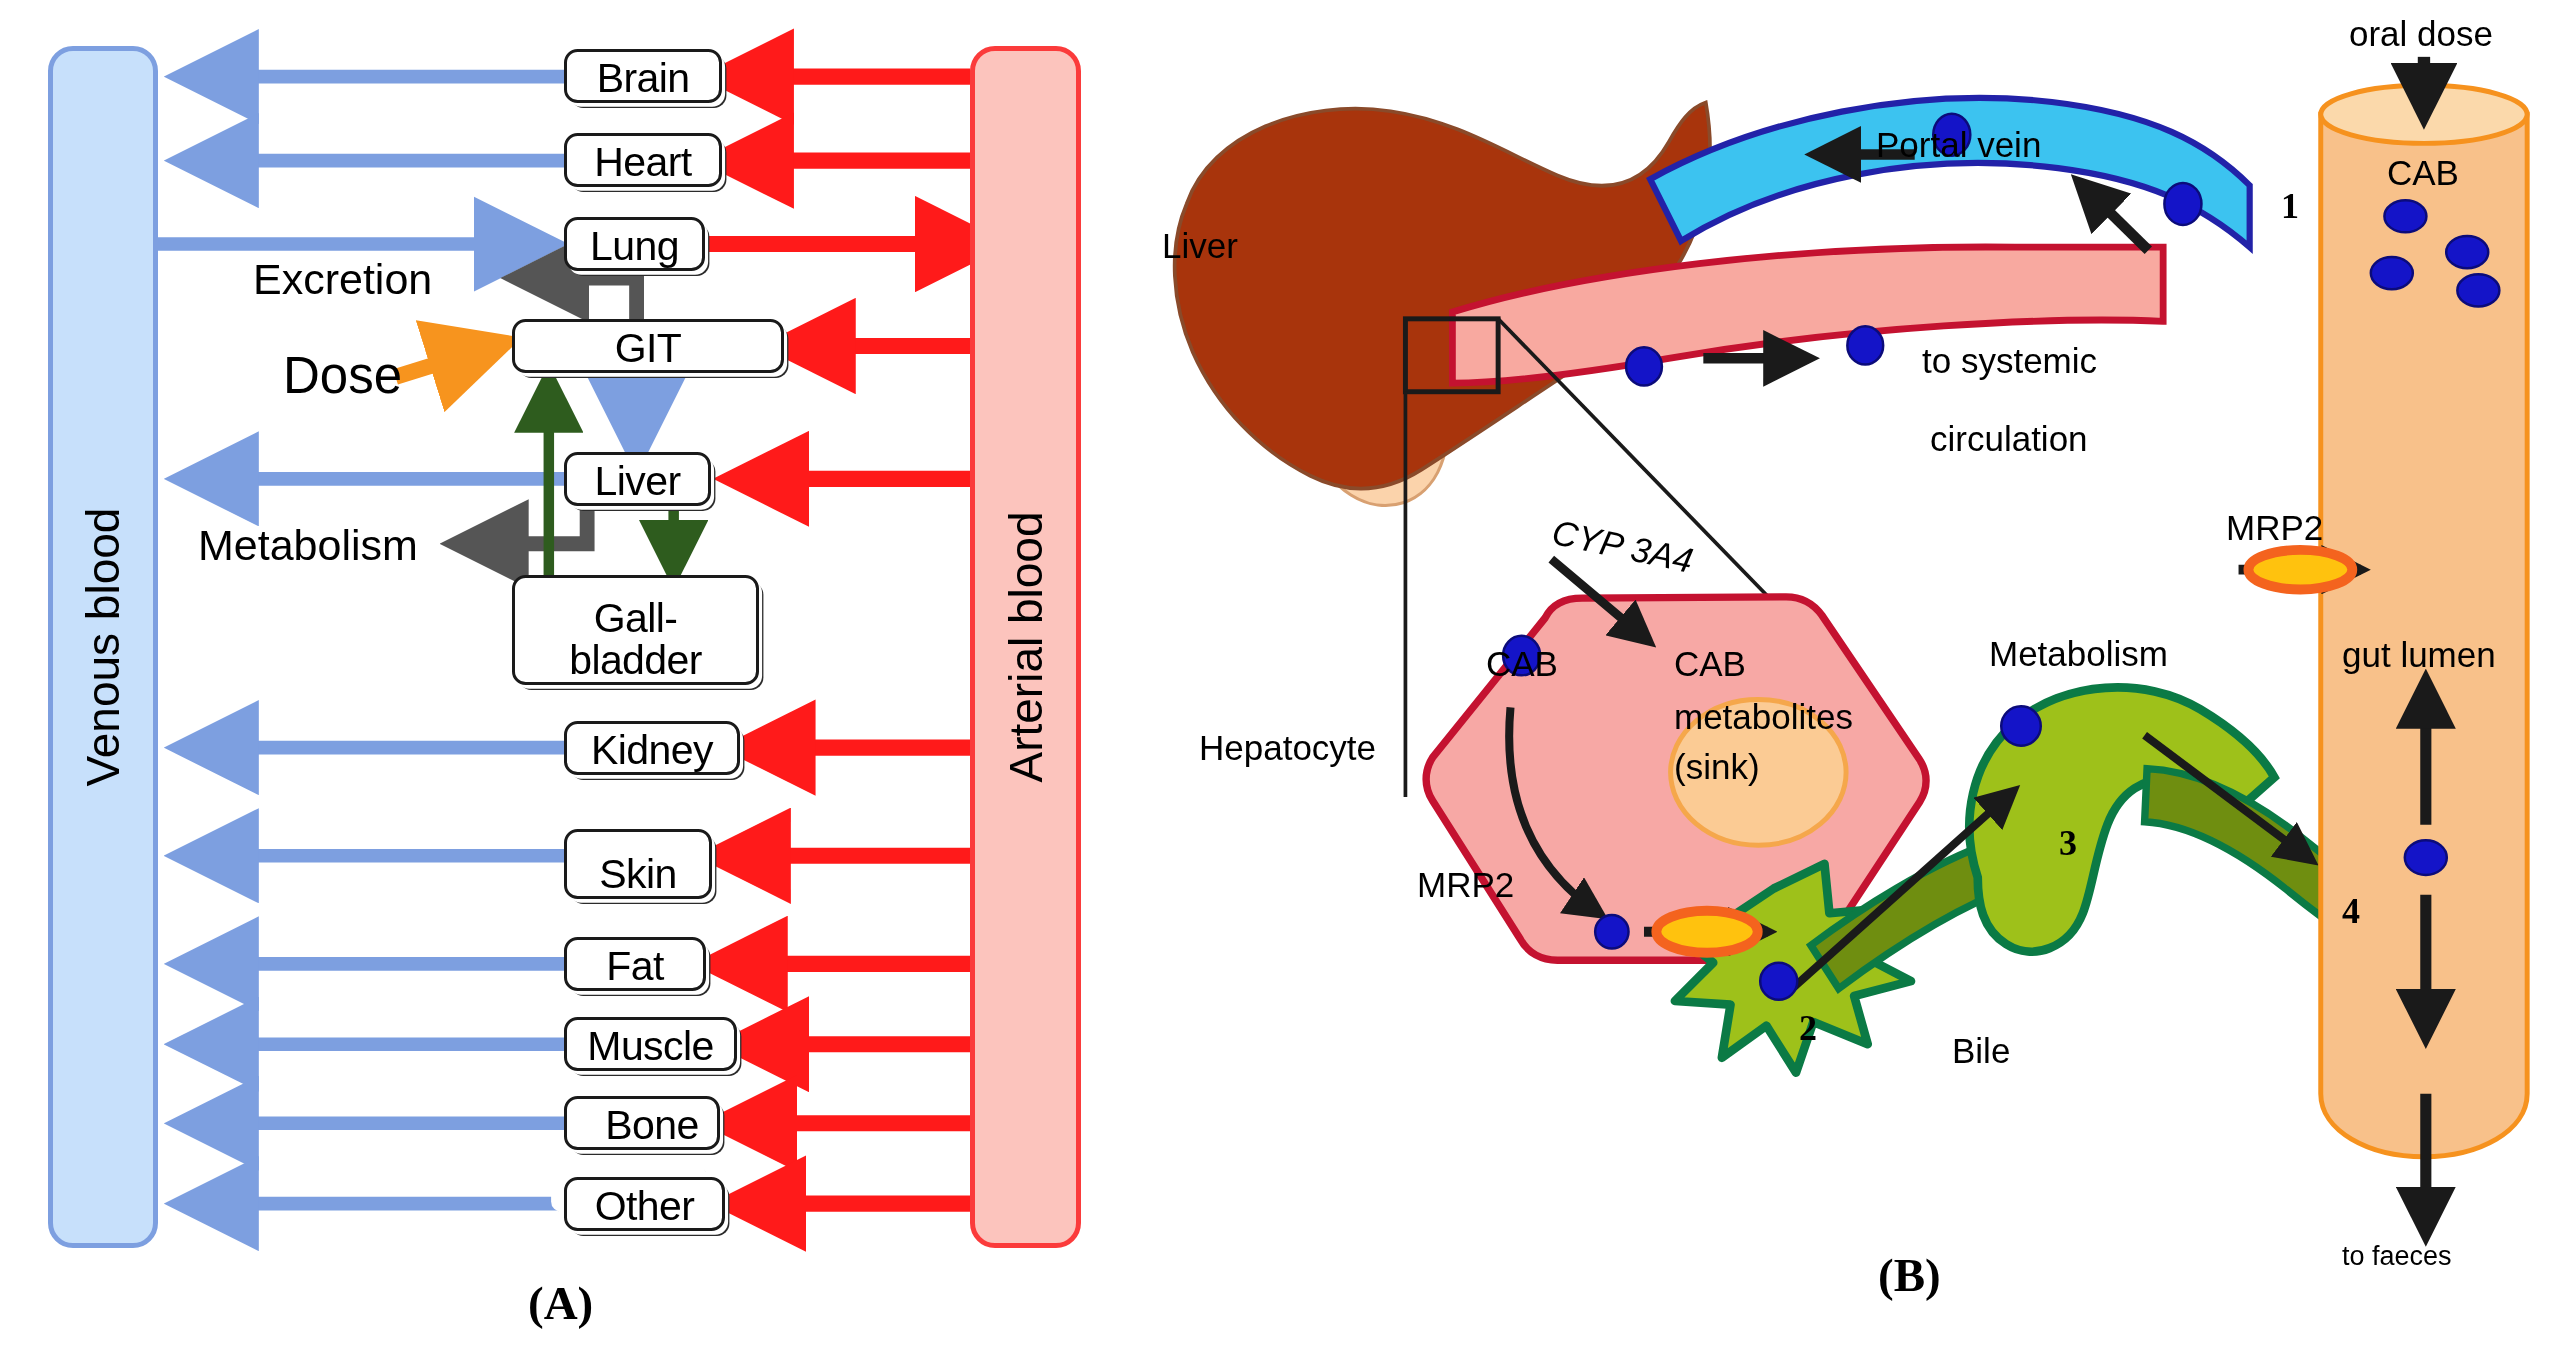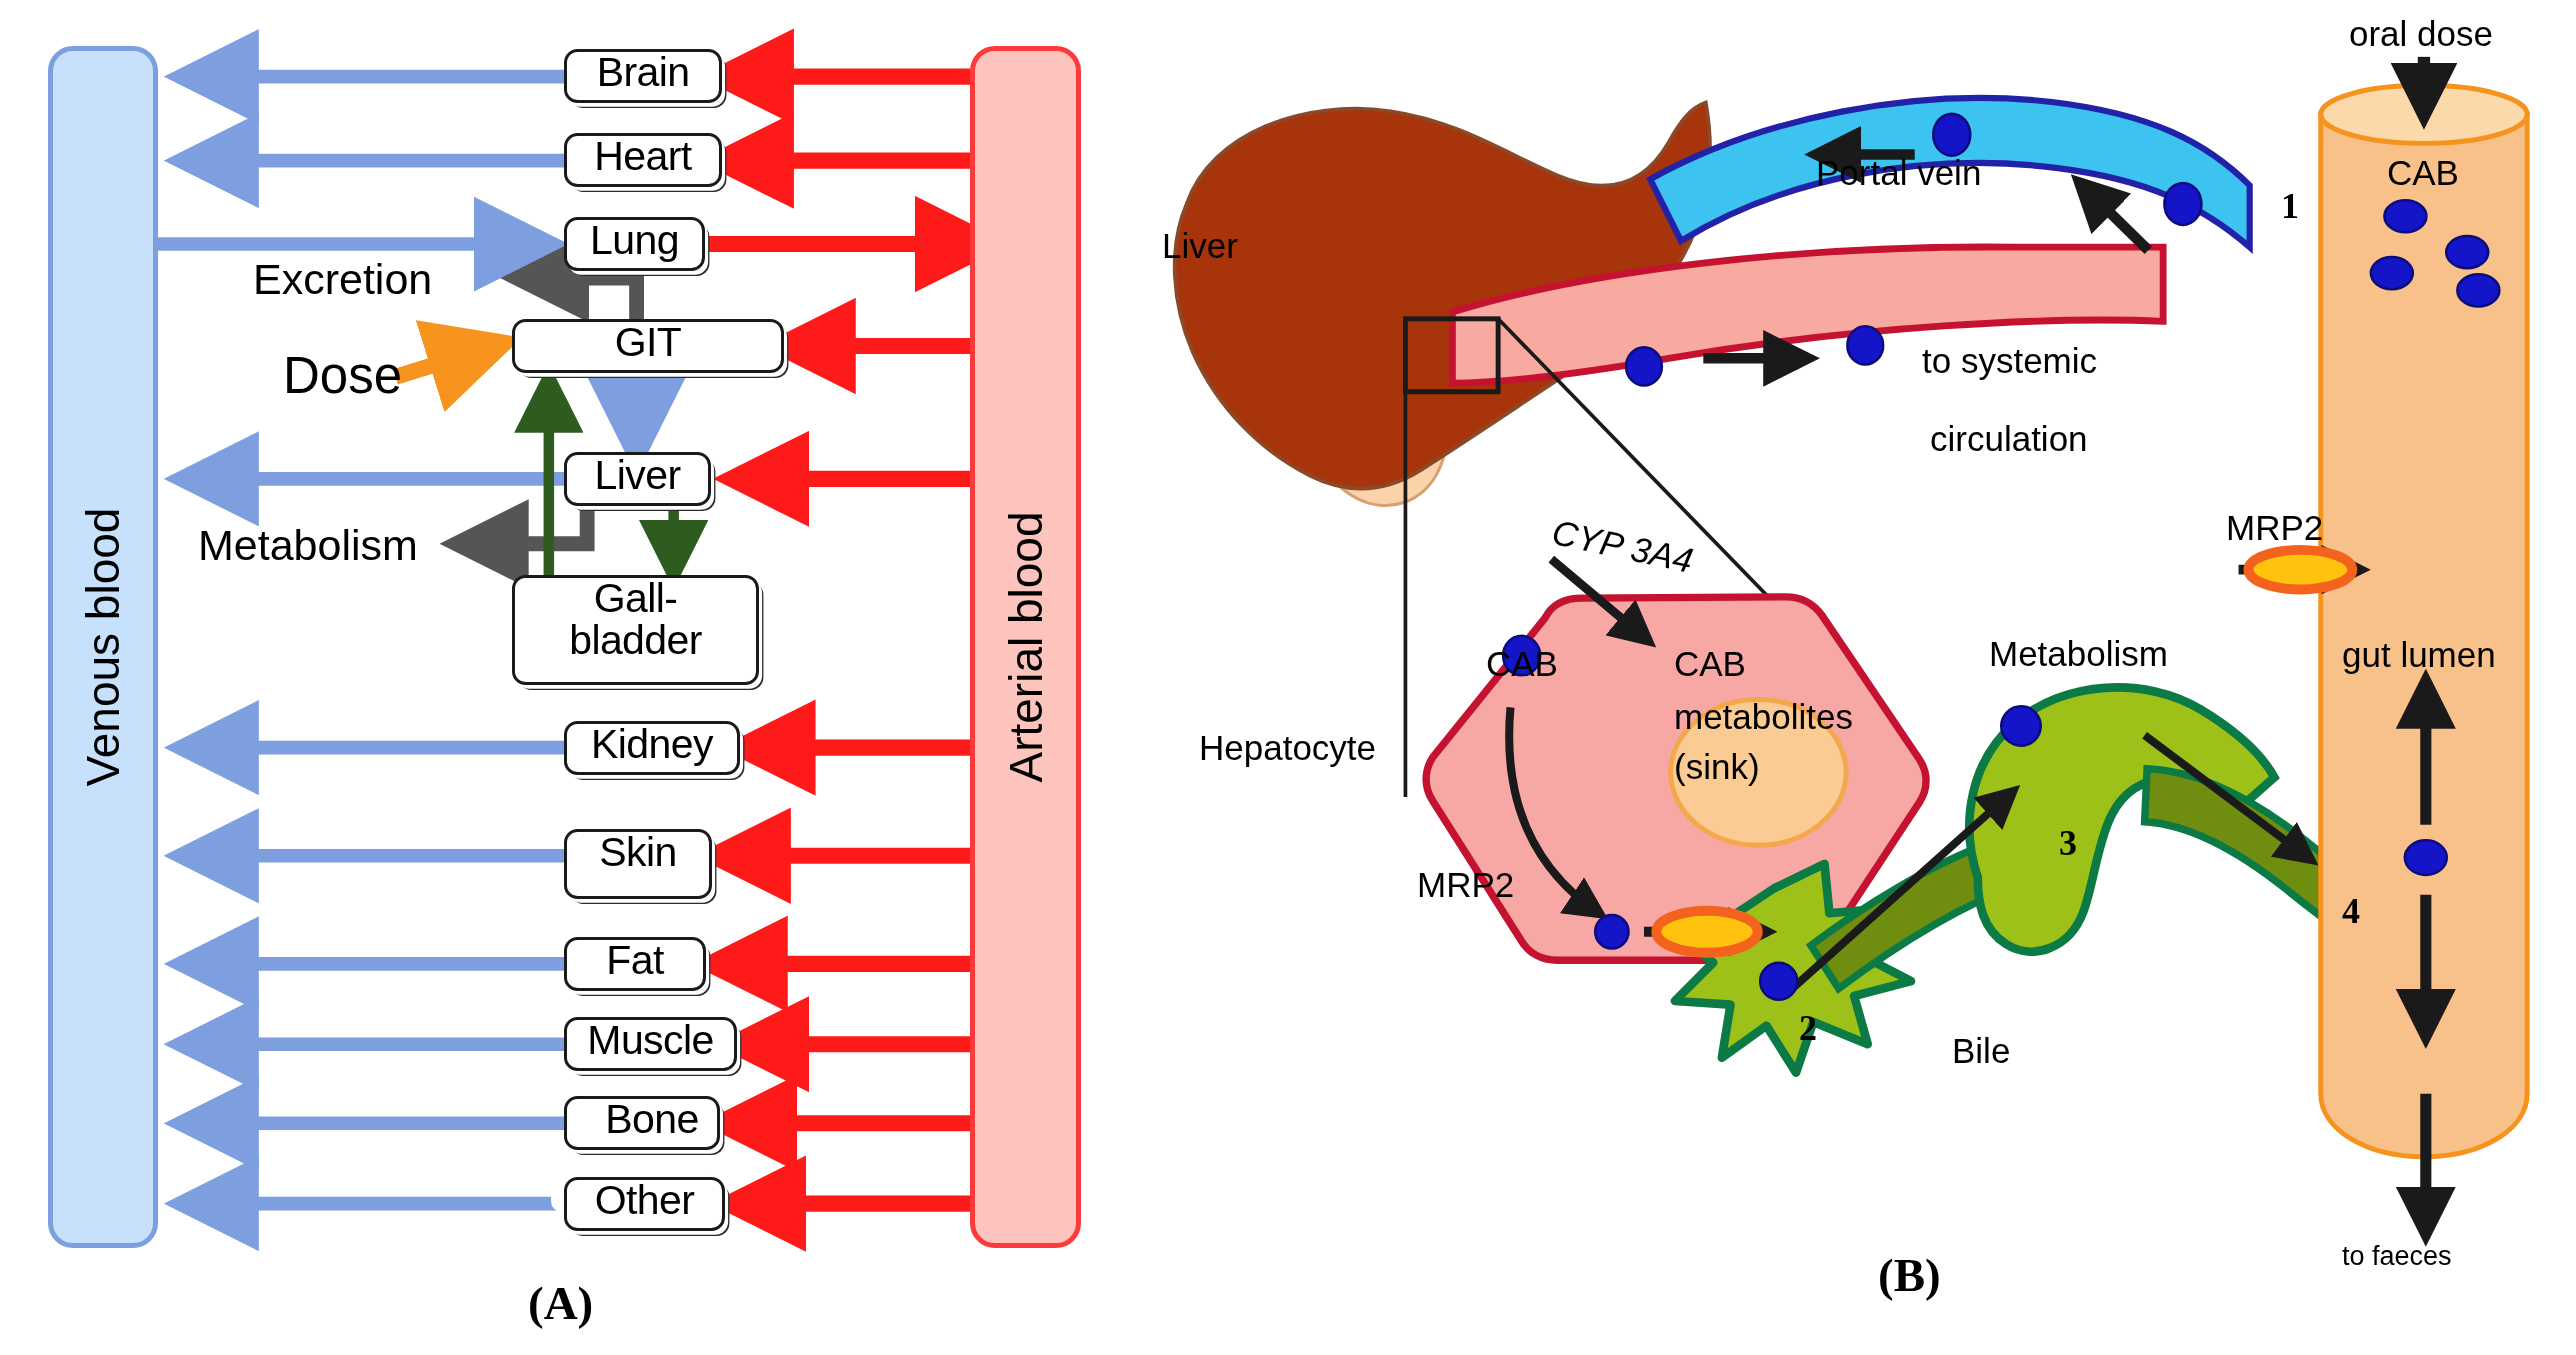--- a/index.html
+++ b/index.html
@@ -8,21 +8,21 @@
     width:2576px;height:1355px;position:relative;overflow:hidden;
     font-family:"Liberation Sans", sans-serif;
   }
   .stage{position:absolute;left:0;top:0;width:2576px;height:1355px;}
   svg.layer{position:absolute;left:0;top:0;width:2576px;height:1355px;overflow:visible;}
 
   
   .organ{
     position:absolute;box-sizing:border-box;
     background:#ffffff;border:3.1px solid #1a1a1a;border-radius:13.6px;
-    display:flex;align-items:flex-start;justify-content:center;
+    display:flex;align-items:flex-end;justify-content:center;
     color:#000;font-weight:400;letter-spacing:-0.6px;
     box-shadow:3.7px 4.3px 0 -0.6px #ffffff, 5.6px 6.2px 0 -1.2px #2b2b2b;
     z-index:6;
   }
   .organ span{display:block;line-height:1.02;text-align:center;white-space:pre-line;}
 
   
   .organ.stacked{
     box-shadow:
       3.7px 4.3px 0 -0.6px #ffffff, 5.6px 6.2px 0 -1.2px #2b2b2b,
@@ -290,21 +290,21 @@
     <line x1="3622" y1="922" x2="3820" y2="922" stroke="#1a1a1a" stroke-width="16" marker-end="url(#mBlkS)"></line>
     <ellipse cx="3722" cy="922" rx="84" ry="32" fill="#ffc20e" stroke="#f4631e" stroke-width="16"></ellipse>
 
     <line x1="3925" y1="1335" x2="3925" y2="1102" stroke="#1a1a1a" stroke-width="18" marker-end="url(#mBlk)"></line>
     <line x1="3925" y1="1448" x2="3925" y2="1678" stroke="#1a1a1a" stroke-width="18" marker-end="url(#mBlk)"></line>
     <line x1="3925" y1="1770" x2="3925" y2="1998" stroke="#1a1a1a" stroke-width="18" marker-end="url(#mBlk)"></line>
   </svg>
 
   <div class="txt" style="left:1162px;top:226px;font-size:35px;">Liver</div>
 
-  <div class="txt" style="left:1816px;top:125px;font-size:35px;margin-top:28px;">Portal vein</div>
+  <div class="txt" style="left:1876px;top:125px;font-size:35px;">Portal vein</div>
 
   <div class="txt" style="left:1922px;top:341px;font-size:35px;">to systemic</div>
   <div class="txt" style="left:1930px;top:383px;font-size:35px;margin-top:36px;">circulation</div>
 
   <div class="txt" style="left:2349px;top:13.6px;font-size:35px;">oral dose</div>
 
   <div class="txt" style="left:2387px;top:153px;font-size:35px;">CAB</div>
 
   <div class="txt" style="left:2226px;top:508px;font-size:35px;">MRP2</div>
 

